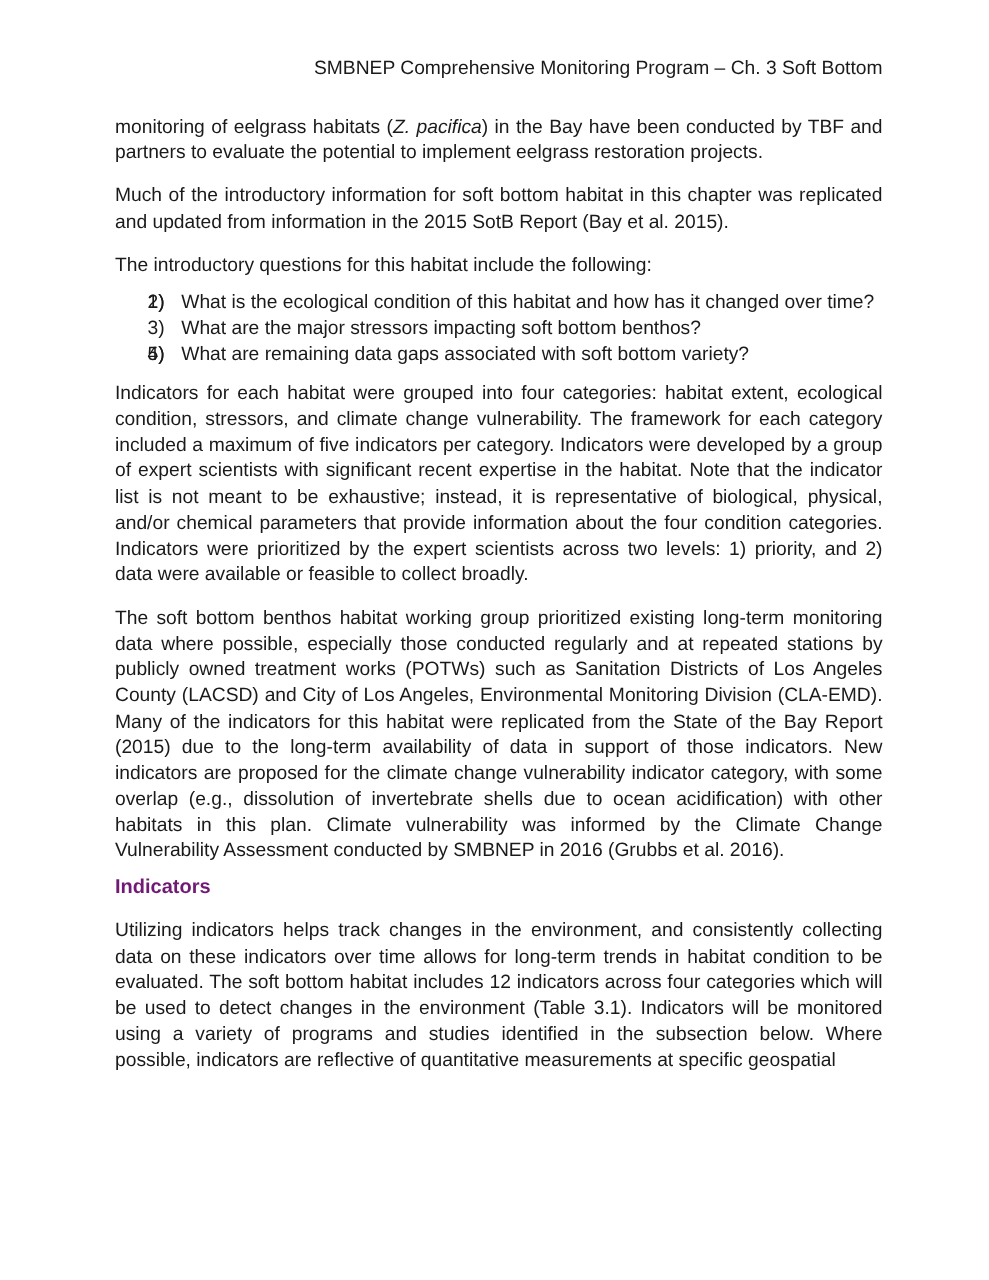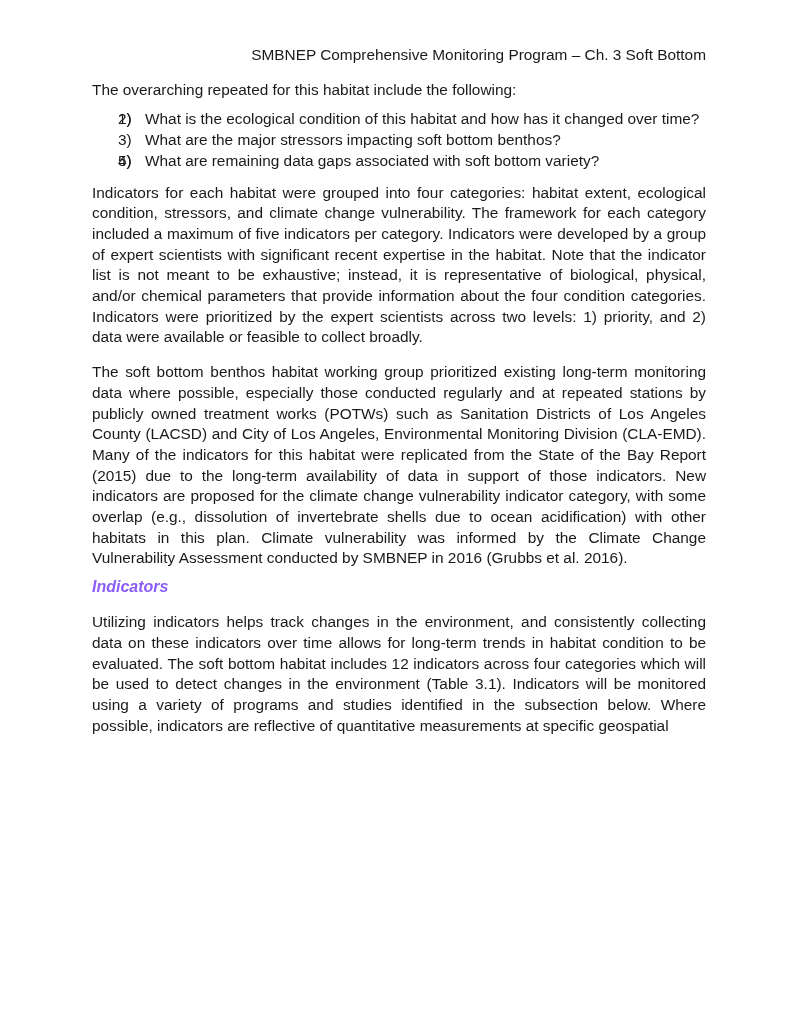--- a/index.html
+++ b/index.html
@@ -43,44 +43,45 @@
   ol.question-list .q-num {
     position: absolute;
     left: 26px;
     top: 0;
   }
   h2.section-heading {
     margin-top: 7px;
     font-size: 16px;
     line-height: 22px;
     font-weight: bold;
-    color: #8b5cf6;
-    font-style: italic;
+    color: #701a75;
   }
   .page-footer {
     position: absolute;
     left: 0;
     right: 0;
     top: 955px;
     text-align: right;
   }
 </style>
 </head>
 <body>
 
 <div class="page">
   <div class="content">
 
     <div class="running-header">
       <span>SMBNEP Comprehensive Monitoring Program – Ch. 3 Soft Bottom</span>
     </div>
 
+    <p class="body-para first-para"><span>monitoring of eelgrass habitats (</span><span class="species">Z. pacifica</span><span>) in the Bay have been conducted by TBF and partners to evaluate the potential to implement eelgrass restoration projects.</span></p>
 
+    <p class="body-para">Much of the introductory information for soft bottom habitat in this chapter was replicated and updated from information in the 2015 SotB Report (Bay et al. 2015).</p>
 
-    <p class="body-para">The overarching repeated for this habitat include the following:</p>
+    <p class="body-para">The introductory questions for this habitat include the following:</p>
 
     <ol class="question-list">
       <li>
         <span class="q-num">1)</span>
       </li>
       <li>
         <span class="q-num">2)</span>
         <span>What is the ecological condition of this habitat and how has it changed over time?</span>
       </li>
       <li>

